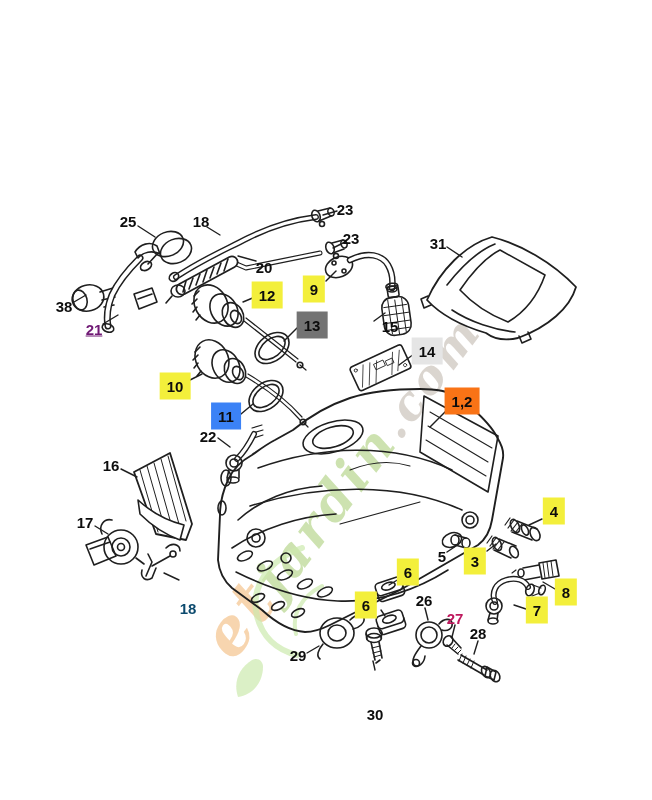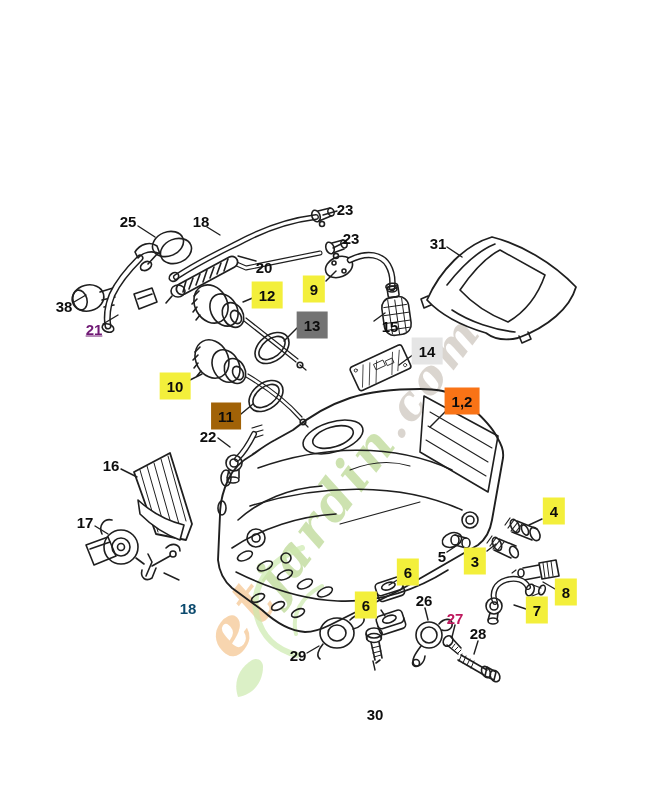--- a/index.html
+++ b/index.html
@@ -349,21 +349,21 @@
       <div class="part-label" style="left: 264px; top: 267px; color: rgb(13, 13, 13);">20</div>
       <div class="part-label" style="left: 438px; top: 243px; color: rgb(13, 13, 13);">31</div>
       <div class="part-label" style="left: 64px; top: 306px; color: rgb(13, 13, 13);">38</div>
       <div class="part-label" style="left: 94px; top: 329px; color: #701a75; text-decoration: underline;">21</div>
       <div class="part-label hl" style="left: 267px; top: 295px; color: rgb(13, 13, 13); background: rgb(243, 239, 59); text-align: center;">12</div>
       <div class="part-label hl" style="left: 314px; top: 289px; color: rgb(13, 13, 13); background: rgb(243, 239, 59);">9</div>
       <div class="part-label hl" style="left: 312px; top: 325px; color: rgb(13, 13, 13); background: #737373;">13</div>
       <div class="part-label" style="left: 366px; top: 326px; color: rgb(13, 13, 13); margin-left: 24px;">15</div>
       <div class="part-label hl" style="left: 427px; top: 351px; color: rgb(13, 13, 13); background: #e5e5e5;">14</div>
       <div class="part-label hl" style="left: 175px; top: 386px; color: rgb(13, 13, 13); background: rgb(243, 239, 59);">10</div>
-      <div class="part-label hl" style="left: 226px; top: 416px; color: rgb(13, 13, 13); background: #a16207;">11</div>
+      <div class="part-label hl" style="left: 226px; top: 416px; color: rgb(13, 13, 13); background: #3b82f6;">11</div>
       <div class="part-label hl" style="left: 462px; top: 401px; color: rgb(13, 13, 13); background: #f97316;">1,2</div>
       <div class="part-label" style="left: 208px; top: 436px; color: rgb(13, 13, 13);">22</div>
       <div class="part-label" style="left: 111px; top: 465px; color: rgb(13, 13, 13);">16</div>
       <div class="part-label" style="left: 85px; top: 522px; color: rgb(13, 13, 13);">17</div>
       <div class="part-label" style="left: 188px; top: 608px; color: #0c4a6e;">18</div>
       <div class="part-label" style="left: 442px; top: 556px; color: rgb(13, 13, 13);">5</div>
       <div class="part-label hl" style="left: 554px; top: 511px; color: rgb(13, 13, 13); background: rgb(243, 239, 59);">4</div>
       <div class="part-label hl" style="left: 475px; top: 561px; color: rgb(13, 13, 13); background: rgb(243, 239, 59);">3</div>
       <div class="part-label hl" style="left: 566px; top: 592px; color: rgb(13, 13, 13); background: rgb(243, 239, 59);">8</div>
       <div class="part-label hl" style="left: 537px; top: 610px; color: rgb(13, 13, 13); background: rgb(243, 239, 59);">7</div>

